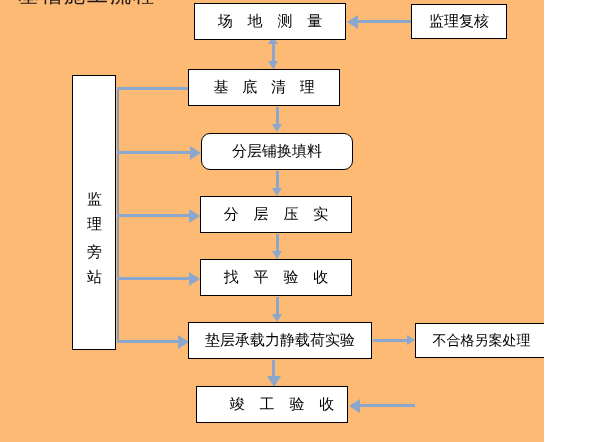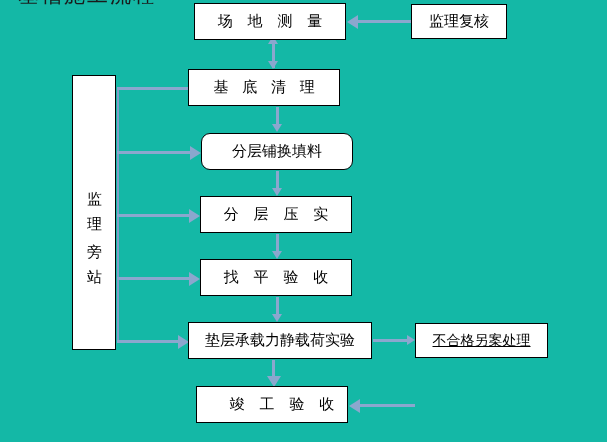--- a/index.html
+++ b/index.html
@@ -6,23 +6,23 @@
   html, body {
     margin: 0;
     padding: 0;
     background: #ffffff;
   }
   body {
     font-family: "DejaVu Sans", "Liberation Sans", sans-serif;
   }
   #canvas {
     position: relative;
-    width: 607px;
+    width: 544px;
     height: 442px;
-    background: #14b8a6;
+    background: #fdba74;
     overflow: hidden;
   }
   
   .title {
     position: absolute;
     left: 18px;
     top: -17px;
     font-size: 21px;
     line-height: 24px;
     color: #1a1a1a;
@@ -39,21 +39,21 @@
     display: flex;
     align-items: center;
     justify-content: center;
     color: #000000;
     font-size: 15px;
     white-space: nowrap;
     z-index: 3;
   }
   .box.spaced { letter-spacing: 5px; text-indent: 5px; }
   .box.tight  { letter-spacing: 0px; }
-  .box.small  { font-size: 14px; text-decoration: underline; }
+  .box.small  { font-size: 14px; }
   
   .box.vertical {
     writing-mode: vertical-rl;
     text-orientation: upright;
     letter-spacing: 26px;
     text-indent: 26px;
     font-size: 15px;
     padding-top: 10px;
   }
   

